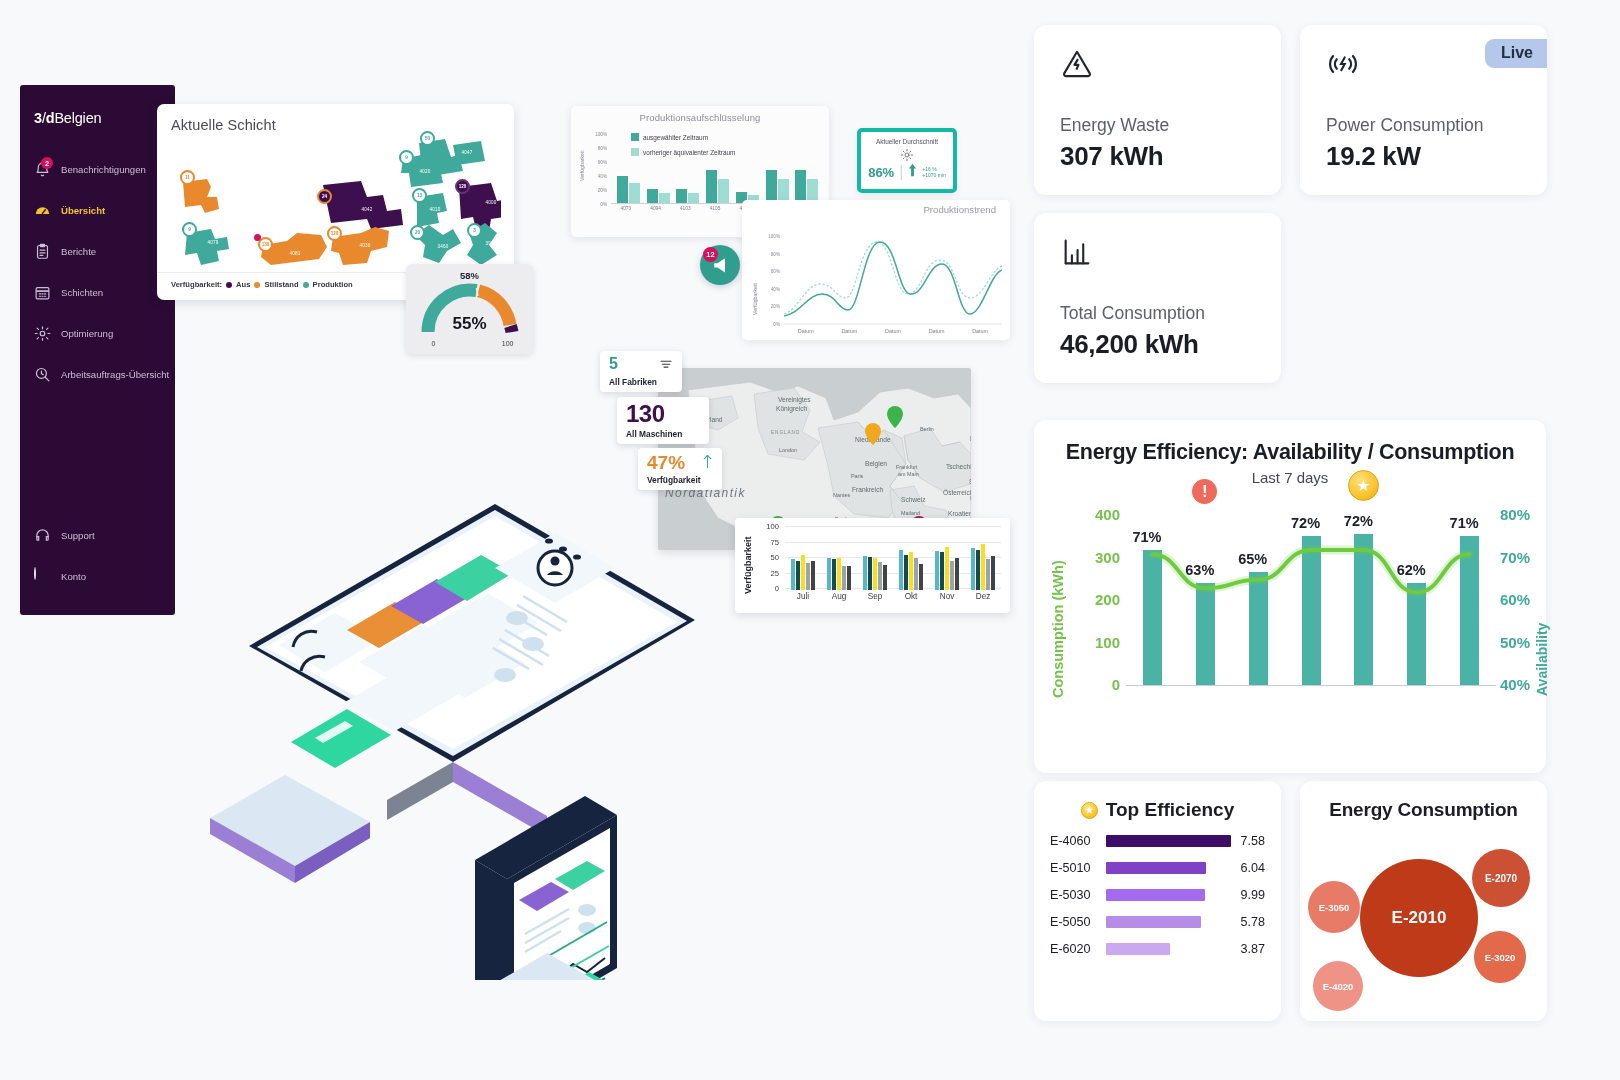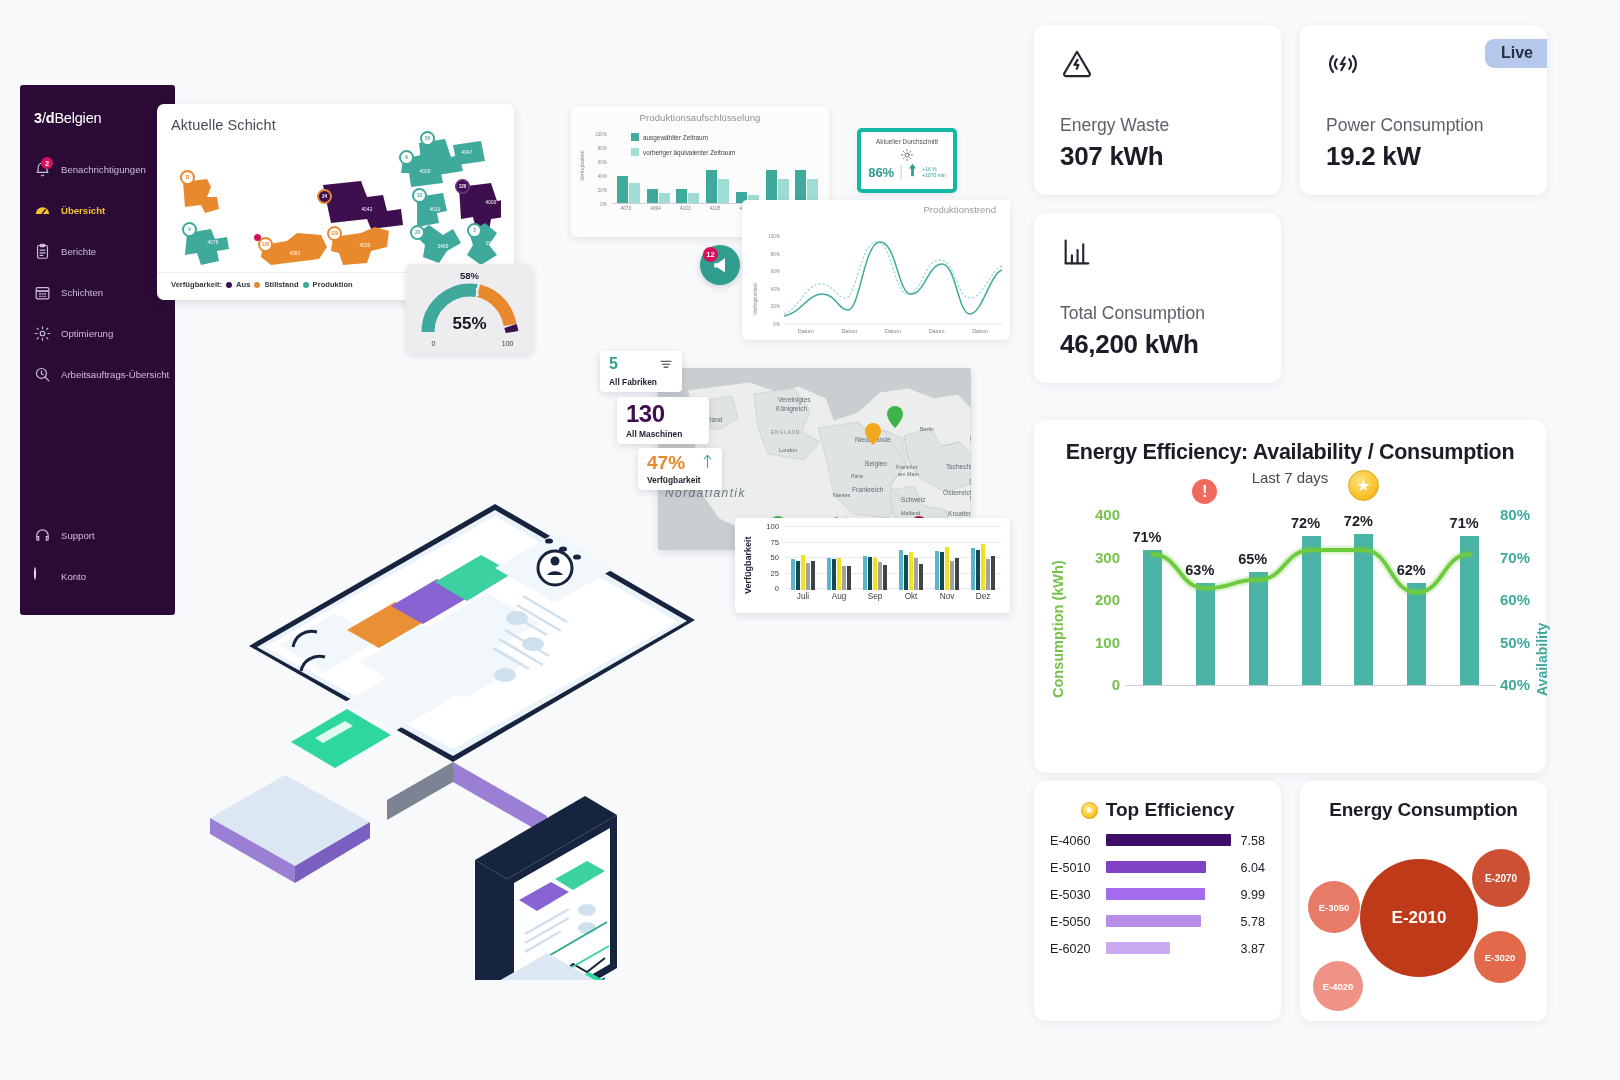--- a/index.html
+++ b/index.html
@@ -241,21 +241,21 @@
   .top-title {
     display: flex; align-items: center; justify-content: center; gap: 8px;
     font-size: 19px; font-weight: 700; color: #1b1d26;
   }
   .coin {
     width: 17px; height: 17px; border-radius: 50%;
     background: radial-gradient(circle at 38% 32%, #ffe684 0%, #fbc92f 60%, #e2a712 100%);
     border: 1px solid #e0a512; display:flex; align-items:center; justify-content:center;
     font-size: 9px; color: #fff;
   }
-  .eff-row { display: flex; align-items: flex-start; margin-top: 13px; }
+  .eff-row { display: flex; align-items: center; margin-top: 13px; }
   .eff-name { width: 52px; font-size: 12.6px; color: #1b1d26; }
   .eff-track { flex: 1; height: 12px; position: relative; margin-left: 4px; }
   .eff-fill { height: 12px; border-radius: 1px; }
   .eff-num { width: 34px; text-align: right; font-size: 12.6px; color: #1b1d26; }
 
   
   .bub-card {
     position: absolute; left: 1300px; top: 781px;
     width: 247px; height: 240px;
     background: #fff; border-radius: 12px;

